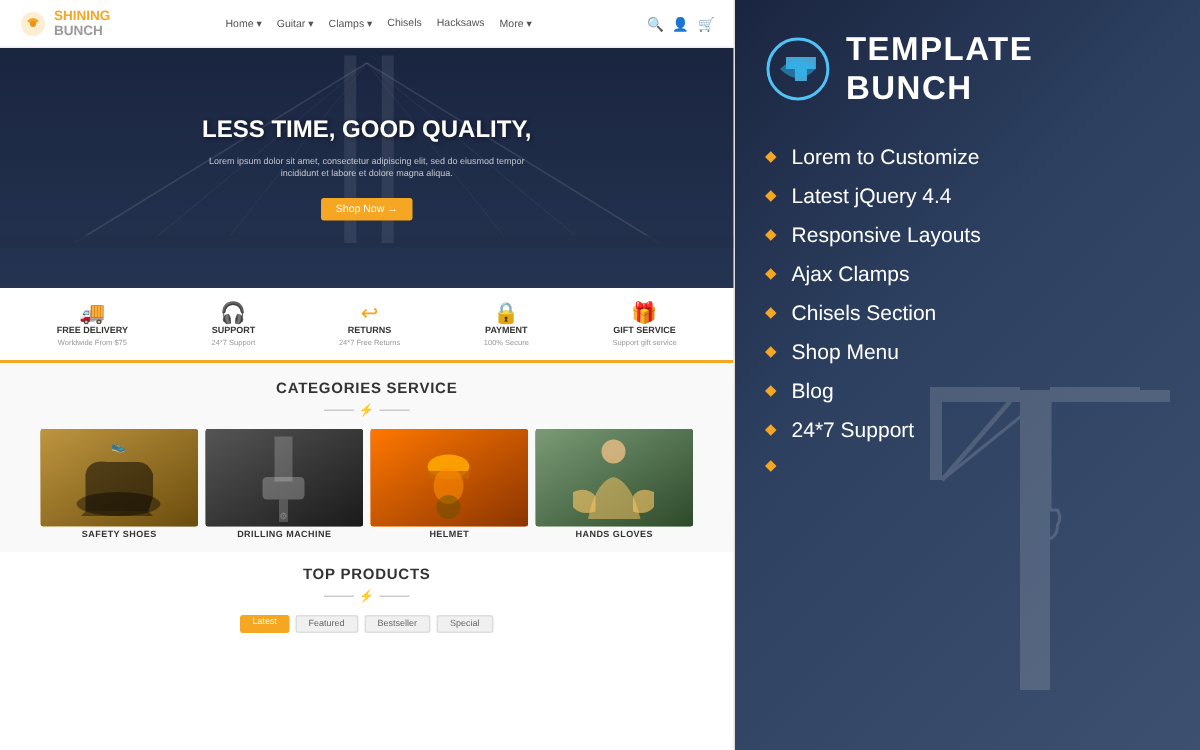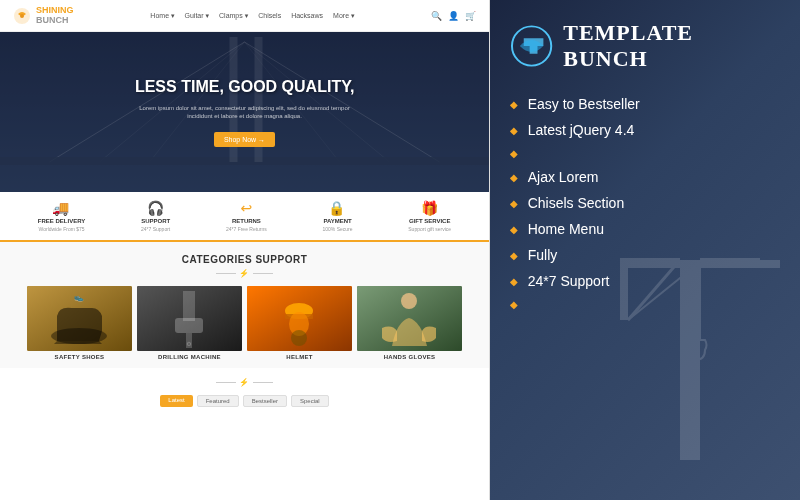--- a/index.html
+++ b/index.html
@@ -89,21 +89,20 @@
       z-index: 2;
       text-align: center;
       color: #fff;
     }
     .hero-title {
       font-size: 16px;
       font-weight: bold;
       line-height: 1.3;
       text-shadow: 1px 1px 3px rgba(0,0,0,0.5);
       margin-bottom: 6px;
-      text-align: right;
     }
     .hero-subtitle {
       font-size: 6px;
       color: rgba(255,255,255,0.7);
       margin-bottom: 8px;
       line-height: 1.4;
       max-width: 220px;
     }
     .hero-btn {
       background: #f5a623;
@@ -257,21 +256,20 @@
       z-index: 2;
       padding: 20px 20px;
     }
 
     
     .brand-header {
       display: flex;
       align-items: center;
       gap: 10px;
       margin-bottom: 24px;
-      font-family: Liberation Serif, serif;
     }
     .brand-logo {
       width: 44px;
       height: 44px;
     }
     .brand-name {
       font-size: 22px;
       font-weight: bold;
       color: #fff;
       letter-spacing: 1px;
@@ -397,21 +395,21 @@
       <span class="feature-desc">100% Secure</span>
     </div>
     <div class="feature-item">
       <span class="feature-icon">🎁</span>
       <span class="feature-title">GIFT SERVICE</span>
       <span class="feature-desc">Support gift service</span>
     </div>
   </div>
 
   <div class="categories-section">
-    <div class="section-title">CATEGORIES SUPPORT</div>
+    <div class="section-title">CATEGORIES SERVICE</div>
     <div class="section-divider">
       <div class="divider-line"></div>
       <span class="divider-icon">⚡</span>
       <div class="divider-line"></div>
     </div>
     <div class="categories-grid">
       <div class="category-item">
         <div class="cat-img-placeholder shoes">
           <svg width="100%" height="100%" viewBox="0 0 105 65">
             <rect width="105" height="65" fill="#8B6914"></rect>
@@ -488,20 +486,21 @@
             <path d="M25 42 Q35 38 40 45 L40 55 Q30 58 25 52 Z" fill="rgba(255,200,100,0.6)"></path>
             <path d="M79 42 Q69 38 65 45 L65 55 Q74 58 79 52 Z" fill="rgba(255,200,100,0.6)"></path>
           </svg>
         </div>
         <div class="category-label">HANDS GLOVES</div>
       </div>
     </div>
   </div>
 
   <div class="top-products">
+    <div class="section-title">TOP PRODUCTS</div>
     <div class="section-divider">
       <div class="divider-line"></div>
       <span class="divider-icon">⚡</span>
       <div class="divider-line"></div>
     </div>
     <div class="products-tabs">
       <span class="tab-item active">Latest</span>
       <span class="tab-item inactive">Featured</span>
       <span class="tab-item inactive">Bestseller</span>
       <span class="tab-item inactive">Special</span>
@@ -534,44 +533,45 @@
         <circle cx="22" cy="22" r="20" fill="none" stroke="#4fc3f7" stroke-width="2"></circle>
         <path d="M14 14 L14 22 L20 22 L20 30 L28 30 L28 22 L34 22 L34 14 Z" fill="#4fc3f7" opacity="0.8"></path>
         <path d="M10 22 Q22 10 34 22 Q22 34 10 22 Z" fill="#29b6f6" opacity="0.5"></path>
       </svg>
       <div class="brand-name">TEMPLATE BUNCH</div>
     </div>
 
     <ul class="features-list">
       <li>
         <span class="diamond-icon">◆</span>
-        <span>Easy to Bestseller</span>
+        <span>Lorem to Customize</span>
       </li>
       <li>
         <span class="diamond-icon">◆</span>
         <span>Latest jQuery 4.4</span>
       </li>
       <li>
         <span class="diamond-icon">◆</span>
-      </li>
-      <li>
-        <span class="diamond-icon">◆</span>
-        <span>Ajax Lorem</span>
+        <span>Responsive Layouts</span>
+      </li>
+      <li>
+        <span class="diamond-icon">◆</span>
+        <span>Ajax Clamps</span>
       </li>
       <li>
         <span class="diamond-icon">◆</span>
         <span>Chisels Section</span>
       </li>
       <li>
         <span class="diamond-icon">◆</span>
-        <span>Home Menu</span>
-      </li>
-      <li>
-        <span class="diamond-icon">◆</span>
-        <span>Fully</span>
+        <span>Shop Menu</span>
+      </li>
+      <li>
+        <span class="diamond-icon">◆</span>
+        <span>Blog</span>
       </li>
       <li>
         <span class="diamond-icon">◆</span>
         <span>24*7 Support</span>
       </li>
       <li>
         <span class="diamond-icon">◆</span>
       </li>
     </ul>
   </div>

